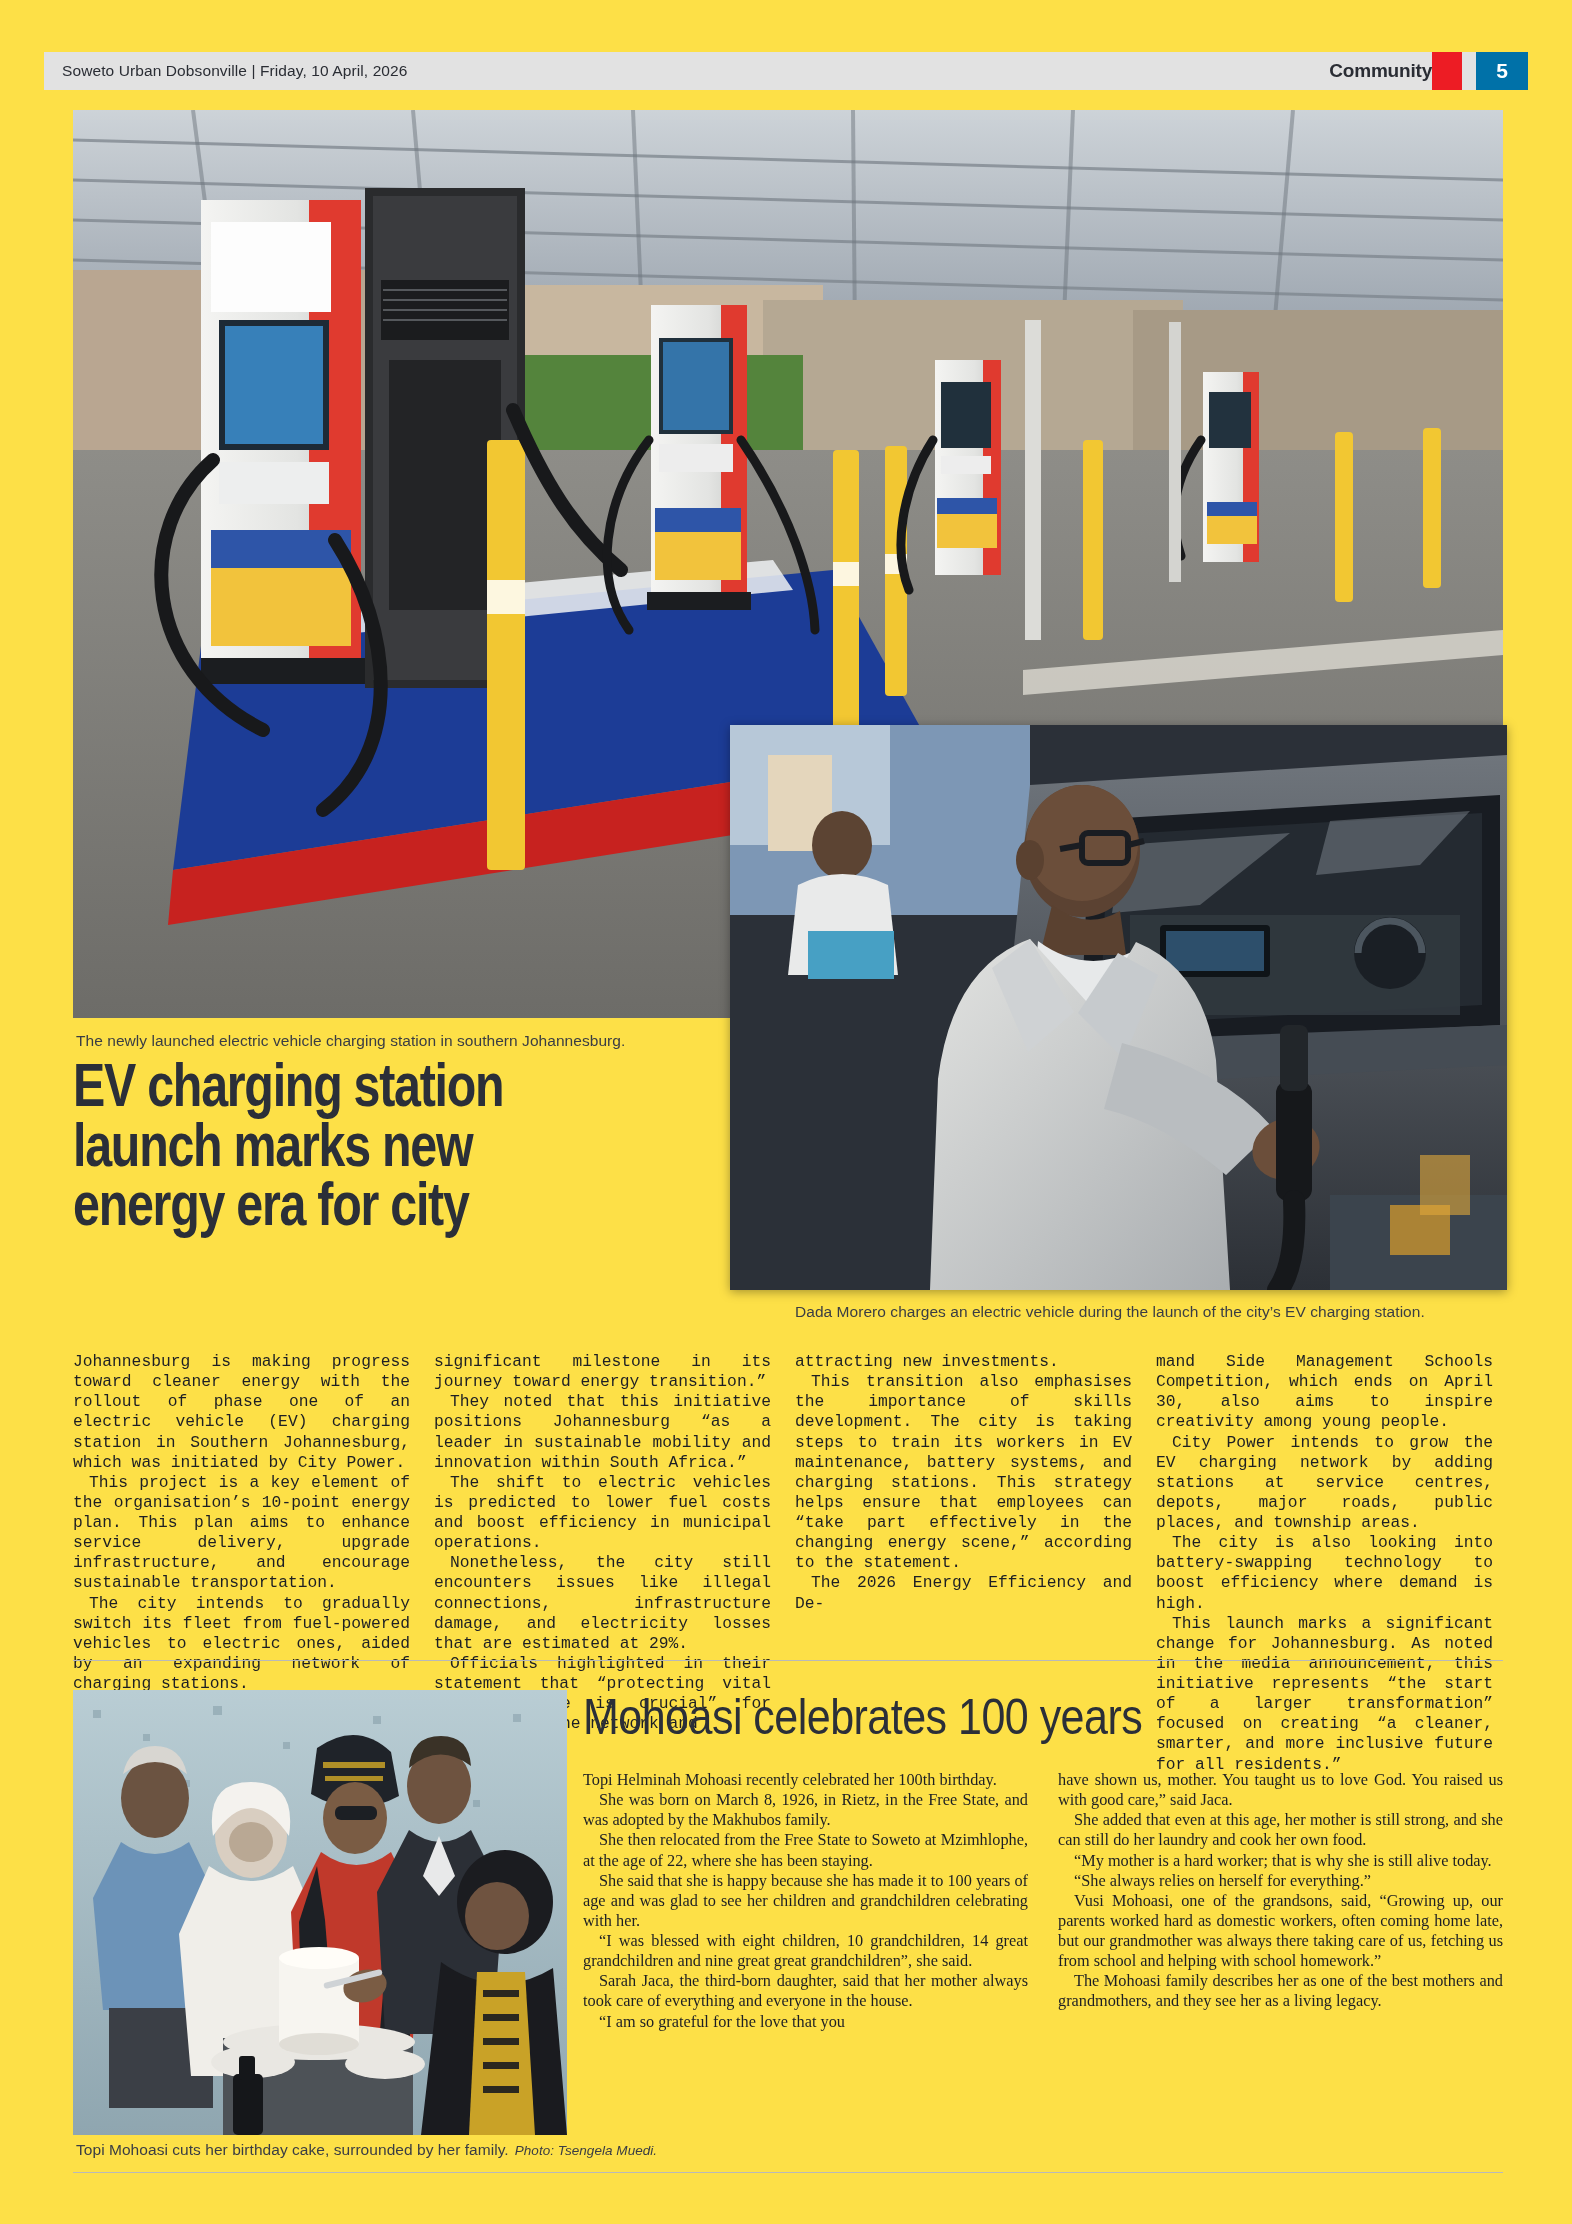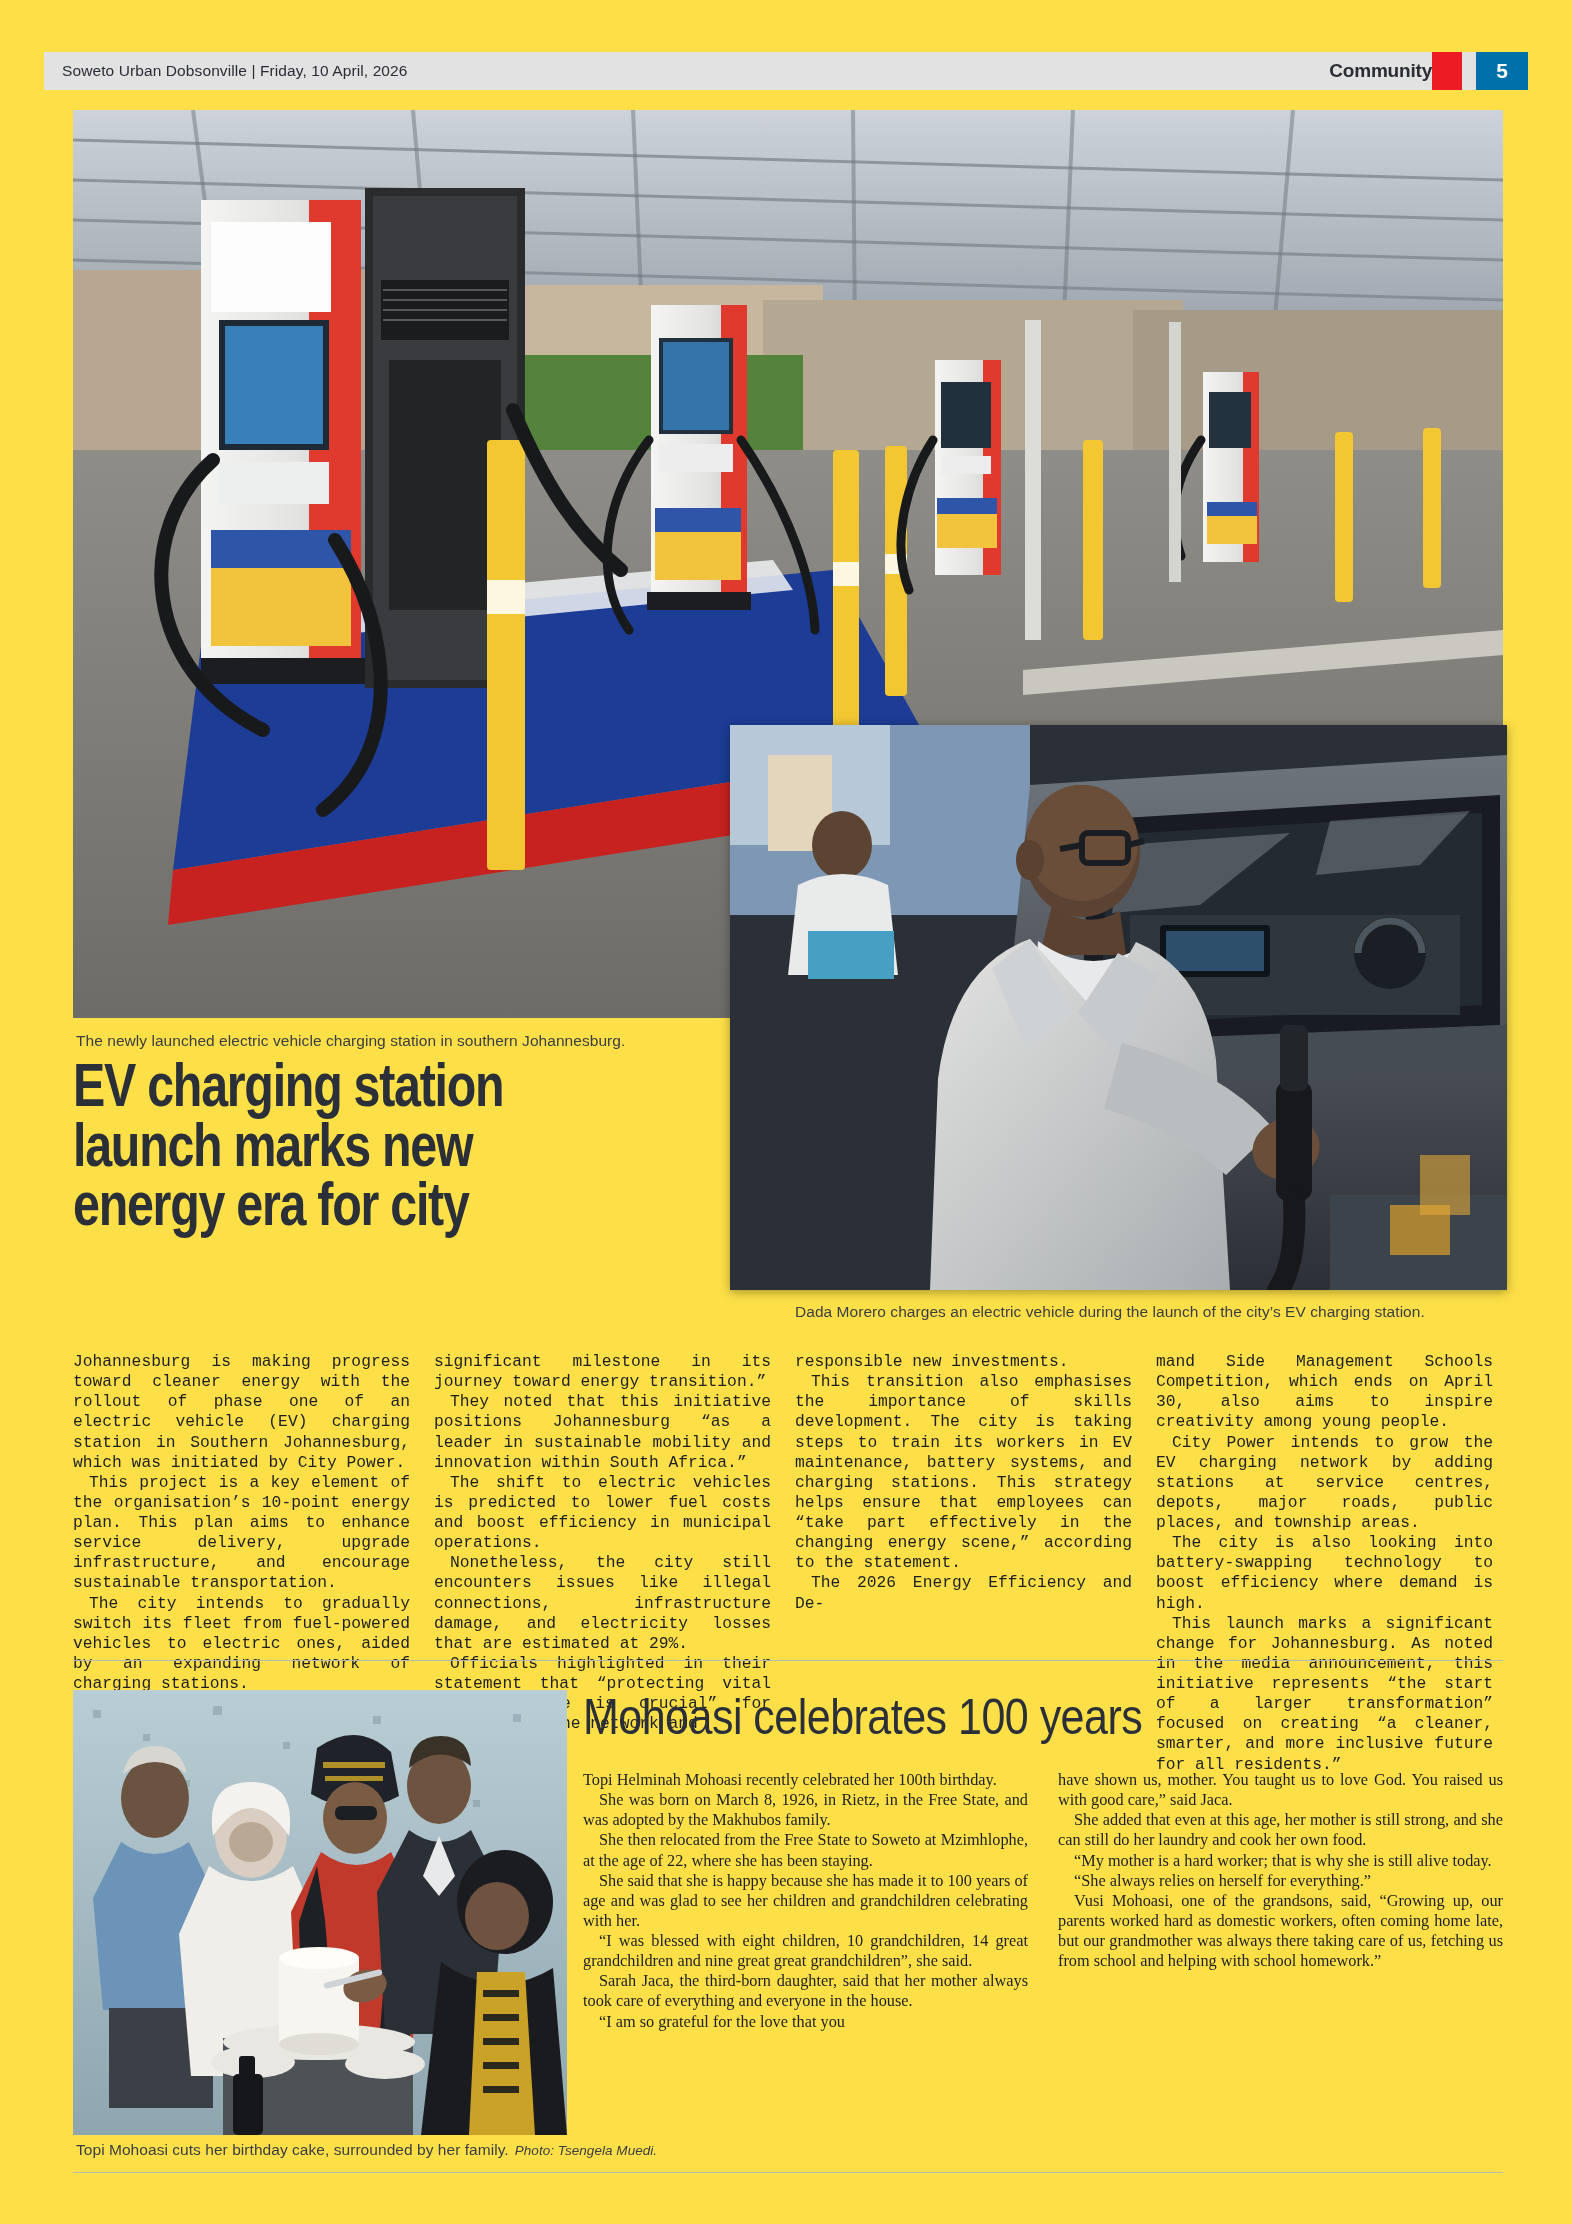--- a/index.html
+++ b/index.html
@@ -432,21 +432,21 @@
       <p>In a statement released on March 24, City Power called this development “a</p>
     </div>
     <div class="col">
       <p class="first">significant milestone in its journey toward energy transition.”</p>
       <p>They noted that this initiative positions Johannesburg “as a leader in sustainable mobility and innovation within South Africa.”</p>
       <p>The shift to electric vehicles is predicted to lower fuel costs and boost efficiency in municipal operations.</p>
       <p>Nonetheless, the city still encounters issues like illegal connections, infrastructure damage, and electricity losses that are estimated at 29%.</p>
       <p>Officials highlighted in their statement that “protecting vital infrastructure is crucial” for maintaining the network and</p>
     </div>
     <div class="col">
-      <p class="first">responsible new investments.</p>
+      <p class="first">attracting new investments.</p>
       <p>This transition also emphasises the importance of skills development. The city is taking steps to train its workers in EV maintenance, battery systems, and charging stations. This strategy helps ensure that employees can “take part effectively in the changing energy scene,” according to the statement.</p>
       <p>The 2026 Energy Efficiency and De-</p>
     </div>
     <div class="col">
       <p class="first">mand Side Management Schools Competition, which ends on April 30, also aims to inspire creativity among young people.</p>
       <p>City Power intends to grow the EV charging network by adding stations at service centres, depots, major roads, public places, and township areas.</p>
       <p>The city is also looking into battery-swapping technology to boost efficiency where demand is high.</p>
       <p>This launch marks a significant change for Johannesburg. As noted in the media announcement, this initiative represents “the start of a larger transformation” focused on creating “a cleaner, smarter, and more inclusive future for all residents.”</p>
     </div>
   </div>
@@ -562,16 +562,17 @@
       <p>“I was blessed with eight children, 10 grandchildren, 14 great grandchildren and nine great great grandchildren”, she said.</p>
       <p>Sarah Jaca, the third-born daughter, said that her mother always took care of everything and everyone in the house.</p>
       <p>“I am so grateful for the love that you</p>
     </div>
     <div class="col2">
       <p class="first">have shown us, mother. You taught us to love God. You raised us with good care,” said Jaca.</p>
       <p>She added that even at this age, her mother is still strong, and she can still do her laundry and cook her own food.</p>
       <p>“My mother is a hard worker; that is why she is still alive today.</p>
       <p>“She always relies on herself for everything.”</p>
       <p>Vusi Mohoasi, one of the grandsons, said, “Growing up, our parents worked hard as domestic workers, often coming home late, but our grandmother was always there taking care of us, fetching us from school and helping with school homework.”</p>
+      <p>The Mohoasi family describes her as one of the best mothers and grandmothers, and they see her as a living legacy.</p>
     </div>
   </div>
 
 </div>
 
 </body></html>

